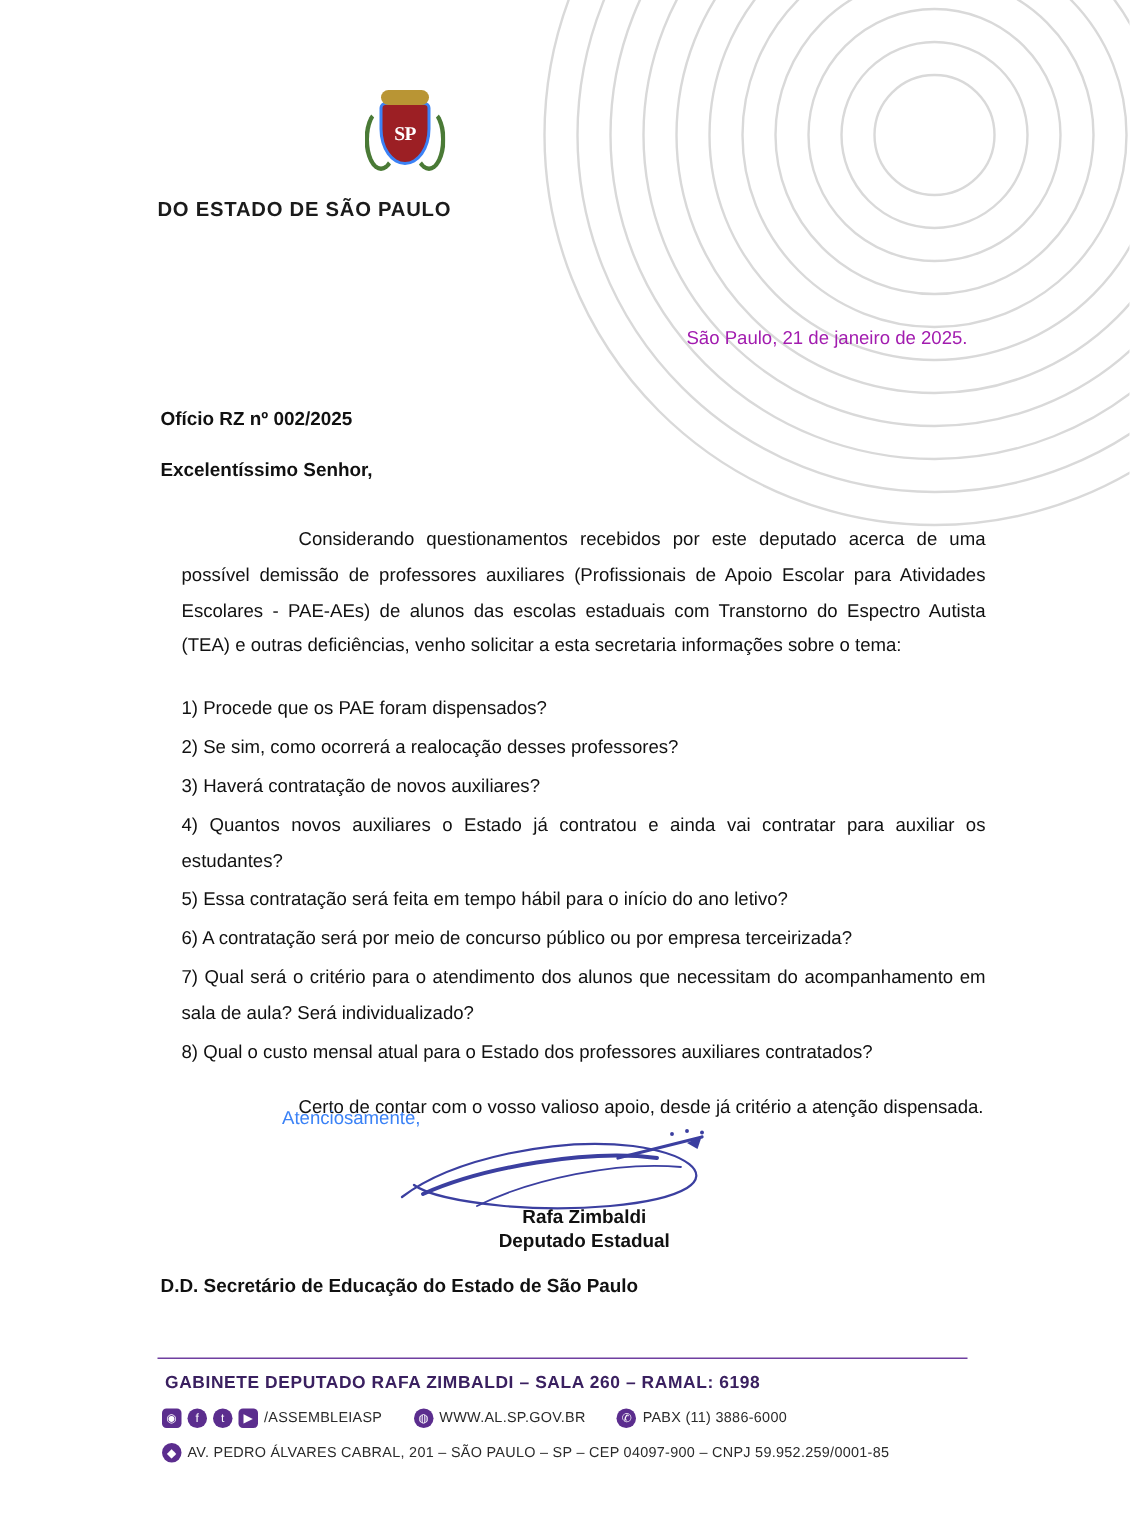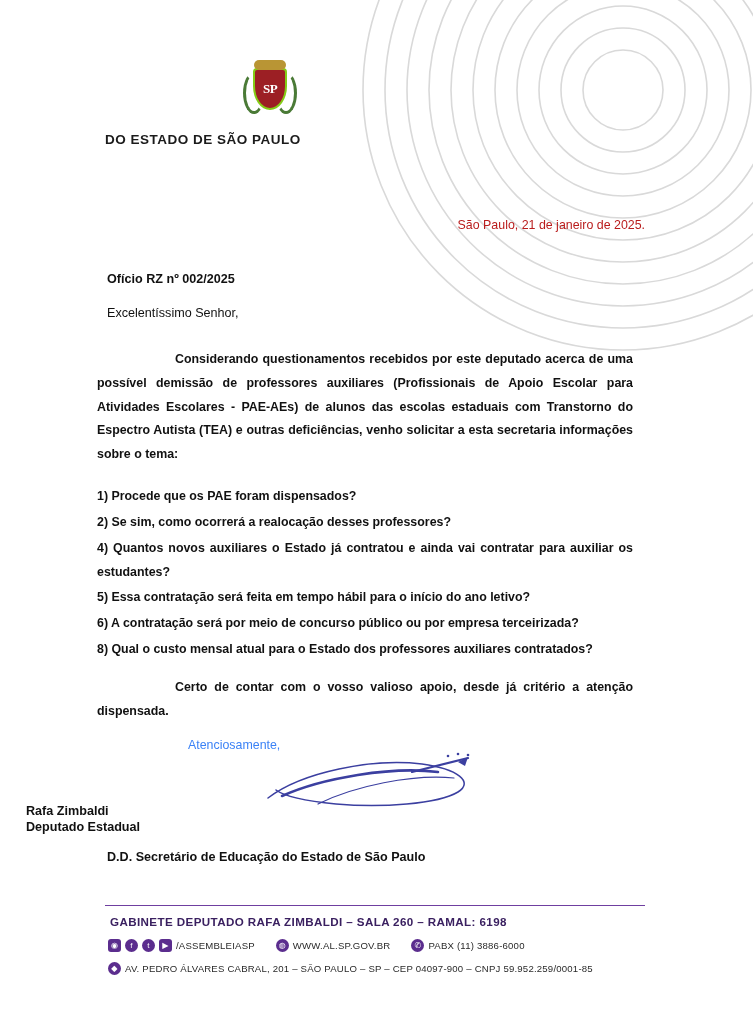--- a/index.html
+++ b/index.html
@@ -52,21 +52,21 @@
     position: relative;
   }
   .crest .shield {
     position: absolute;
     left: 11px;
     top: 10px;
     width: 34px;
     height: 42px;
     background: #9c1f24;
     border-radius: 4px 4px 17px 17px / 4px 4px 24px 24px;
-    border: 2px solid #84cc16;
+    border: 2px solid #3b82f6;
     box-sizing: border-box;
   }
   .crest .shield span {
     display: block;
     text-align: center;
     color: #ffffff;
     font-size: 13px;
     font-weight: bold;
     letter-spacing: -0.5px;
     margin-top: 11px;
@@ -105,46 +105,45 @@
     letter-spacing: 0.5px;
     color: #1b1b1b;
     line-height: 1.15;
   }
 
   .city-date {
     position: absolute;
     right: 108px;
     top: 218px;
     font-size: 12.4px;
-    color: #b91c1c;
+    color: #a21caf;
   }
 
   .doc-number {
     position: absolute;
     left: 107px;
     top: 272px;
     font-size: 12.6px;
     font-weight: bold;
     color: #111;
   }
   .salutation {
     position: absolute;
     left: 107px;
     top: 306px;
     font-size: 12.6px;
-    font-weight: normal;
+    font-weight: bold;
     color: #111;
   }
 
   .body-block {
     position: absolute;
-    left: 97px;
+    left: 121px;
     top: 348px;
     width: 536px;
-    font-weight: bold;
   }
   .para {
     font-size: 12.4px;
     line-height: 1.92;
     color: #111;
     text-align: justify;
     text-indent: 78px;
     margin: 0 0 12px 0;
   }
   .q-list {
@@ -183,20 +182,21 @@
     width: 240px;
     height: 62px;
   }
   .signature svg { display: block; }
 
   .sig-name {
     position: absolute;
     left: 0;
     top: 803px;
     width: 753px;
+    text-align: center;
     font-size: 12.6px;
     font-weight: bold;
     color: #111;
     line-height: 1.3;
     padding-left: 26px;
     box-sizing: border-box;
   }
 
   .addressee {
     position: absolute;
@@ -313,23 +313,25 @@
     <div class="city-date">São Paulo, 21 de janeiro de 2025.</div>
 
     <div class="doc-number">Ofício RZ nº 002/2025</div>
     <div class="salutation">Excelentíssimo Senhor,</div>
 
     <div class="body-block">
       <p class="para">Considerando questionamentos recebidos por este deputado acerca de uma possível demissão de professores auxiliares (Profissionais de Apoio Escolar para Atividades Escolares - PAE-AEs) de alunos das escolas estaduais com Transtorno do Espectro Autista (TEA) e outras deficiências, venho solicitar a esta secretaria informações sobre o tema:</p>
       <ul class="q-list">
         <li>1) Procede que os PAE foram dispensados?</li>
         <li>2) Se sim, como ocorrerá a realocação desses professores?</li>
+        <li>3) Haverá contratação de novos auxiliares?</li>
         <li>4) Quantos novos auxiliares o Estado já contratou e ainda vai contratar para auxiliar os estudantes?</li>
         <li>5) Essa contratação será feita em tempo hábil para o início do ano letivo?</li>
         <li>6) A contratação será por meio de concurso público ou por empresa terceirizada?</li>
+        <li>7) Qual será o critério para o atendimento dos alunos que necessitam do acompanhamento em sala de aula? Será individualizado?</li>
         <li>8) Qual o custo mensal atual para o Estado dos professores auxiliares contratados?</li>
       </ul>
       <p class="closing">Certo de contar com o vosso valioso apoio, desde já critério a atenção dispensada.</p>
     </div>
 
     <div class="regards">Atenciosamente,</div>
 
     <div class="signature">
       <svg width="240" height="62" viewBox="0 0 240 62">
         <g fill="none" stroke="#3b3fa0" stroke-width="1.5" stroke-linecap="round">

